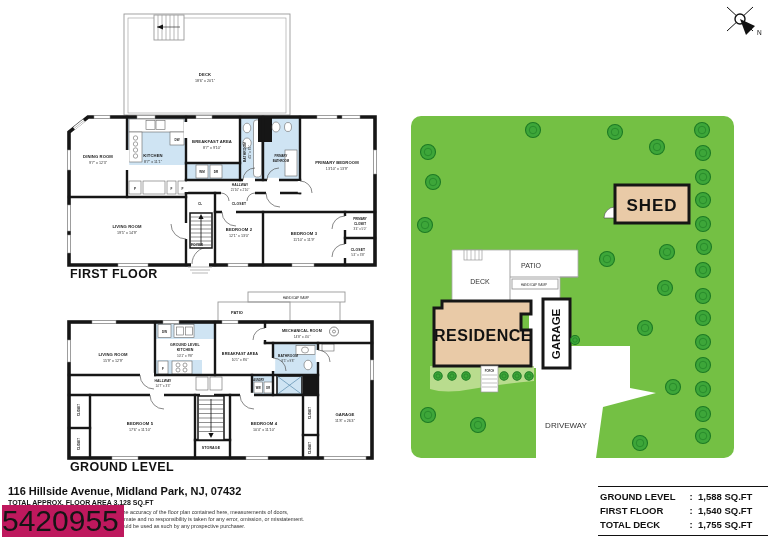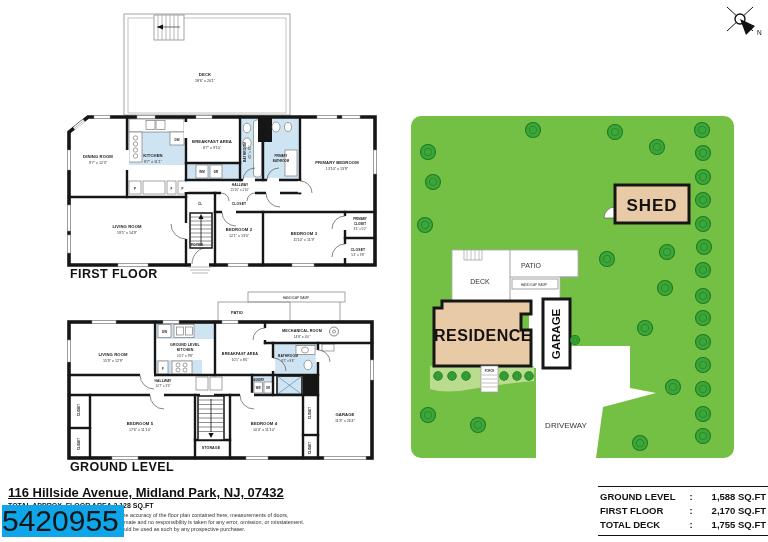--- a/index.html
+++ b/index.html
@@ -11,31 +11,31 @@
   .rd{font-size:3.7px;fill:#333;}
   .tiny{font-size:3px;font-weight:bold;}
   .floor-title{font-size:12.5px;font-weight:bold;fill:#111;letter-spacing:.4px;}
   .wall{stroke:#161616;fill:none;stroke-linecap:square;}
   .thin{stroke:#999;fill:none;stroke-width:.9;}
   .wet{fill:#cfe4f3;}
   .fixture{fill:#fff;stroke:#666;stroke-width:.6;}
   .doorarc{stroke:#555;stroke-width:.7;fill:none;}
   .win{fill:#fff;stroke:#8a8a8a;stroke-width:.55;}
   .addr-block{position:absolute;left:8px;top:485px;color:#111;}
-  .addr-line1{font-size:13px;font-weight:bold;text-decoration:underline;}
+  .addr-line1{font-size:11px;font-weight:bold;}
   .addr-line2{font-size:7px;font-weight:bold;margin-top:2px;}
   .disc{font-size:5.4px;color:#333;line-height:7px;margin-top:3px;width:420px;}
   .plan-num{position:absolute;left:2px;top:505px;font-size:30px;line-height:32px;color:#151515;
-            background:#0ea5e9;padding:0 5px 0 0;z-index:5;}
+            background:#be185d;padding:0 5px 0 0;z-index:5;}
   .area-table{position:absolute;left:598px;top:486px;width:166px;border-top:1.6px solid #111;
               border-bottom:1.6px solid #111;padding:3px 2px;z-index:4;background:#fff;}
   .area-row{display:flex;font-weight:bold;font-size:9.5px;line-height:14px;color:#111;}
   .area-label{width:84px;}
   .area-colon{width:14px;text-align:center;}
-  .area-value{flex:1;text-align:right;}
+  .area-value{flex:1;text-align:left;}
 </style>
 </head>
 <body>
 
 <div class="canvas">
 
 <svg class="plan-svg" width="768" height="542" viewBox="0 0 768 542">
 
   <g>
 
@@ -565,21 +565,21 @@
 
 <div class="area-table">
   <div class="area-row">
     <span class="area-label">GROUND LEVEL</span>
     <span class="area-colon">:</span>
     <span class="area-value">1,588 SQ.FT</span>
   </div>
   <div class="area-row">
     <span class="area-label">FIRST FLOOR</span>
     <span class="area-colon">:</span>
-    <span class="area-value">2,170 SQ.FT</span>
+    <span class="area-value">1,540 SQ.FT</span>
   </div>
   <div class="area-row">
     <span class="area-label">TOTAL DECK</span>
     <span class="area-colon">:</span>
     <span class="area-value">1,755 SQ.FT</span>
   </div>
 </div>
 
 </div>
 

